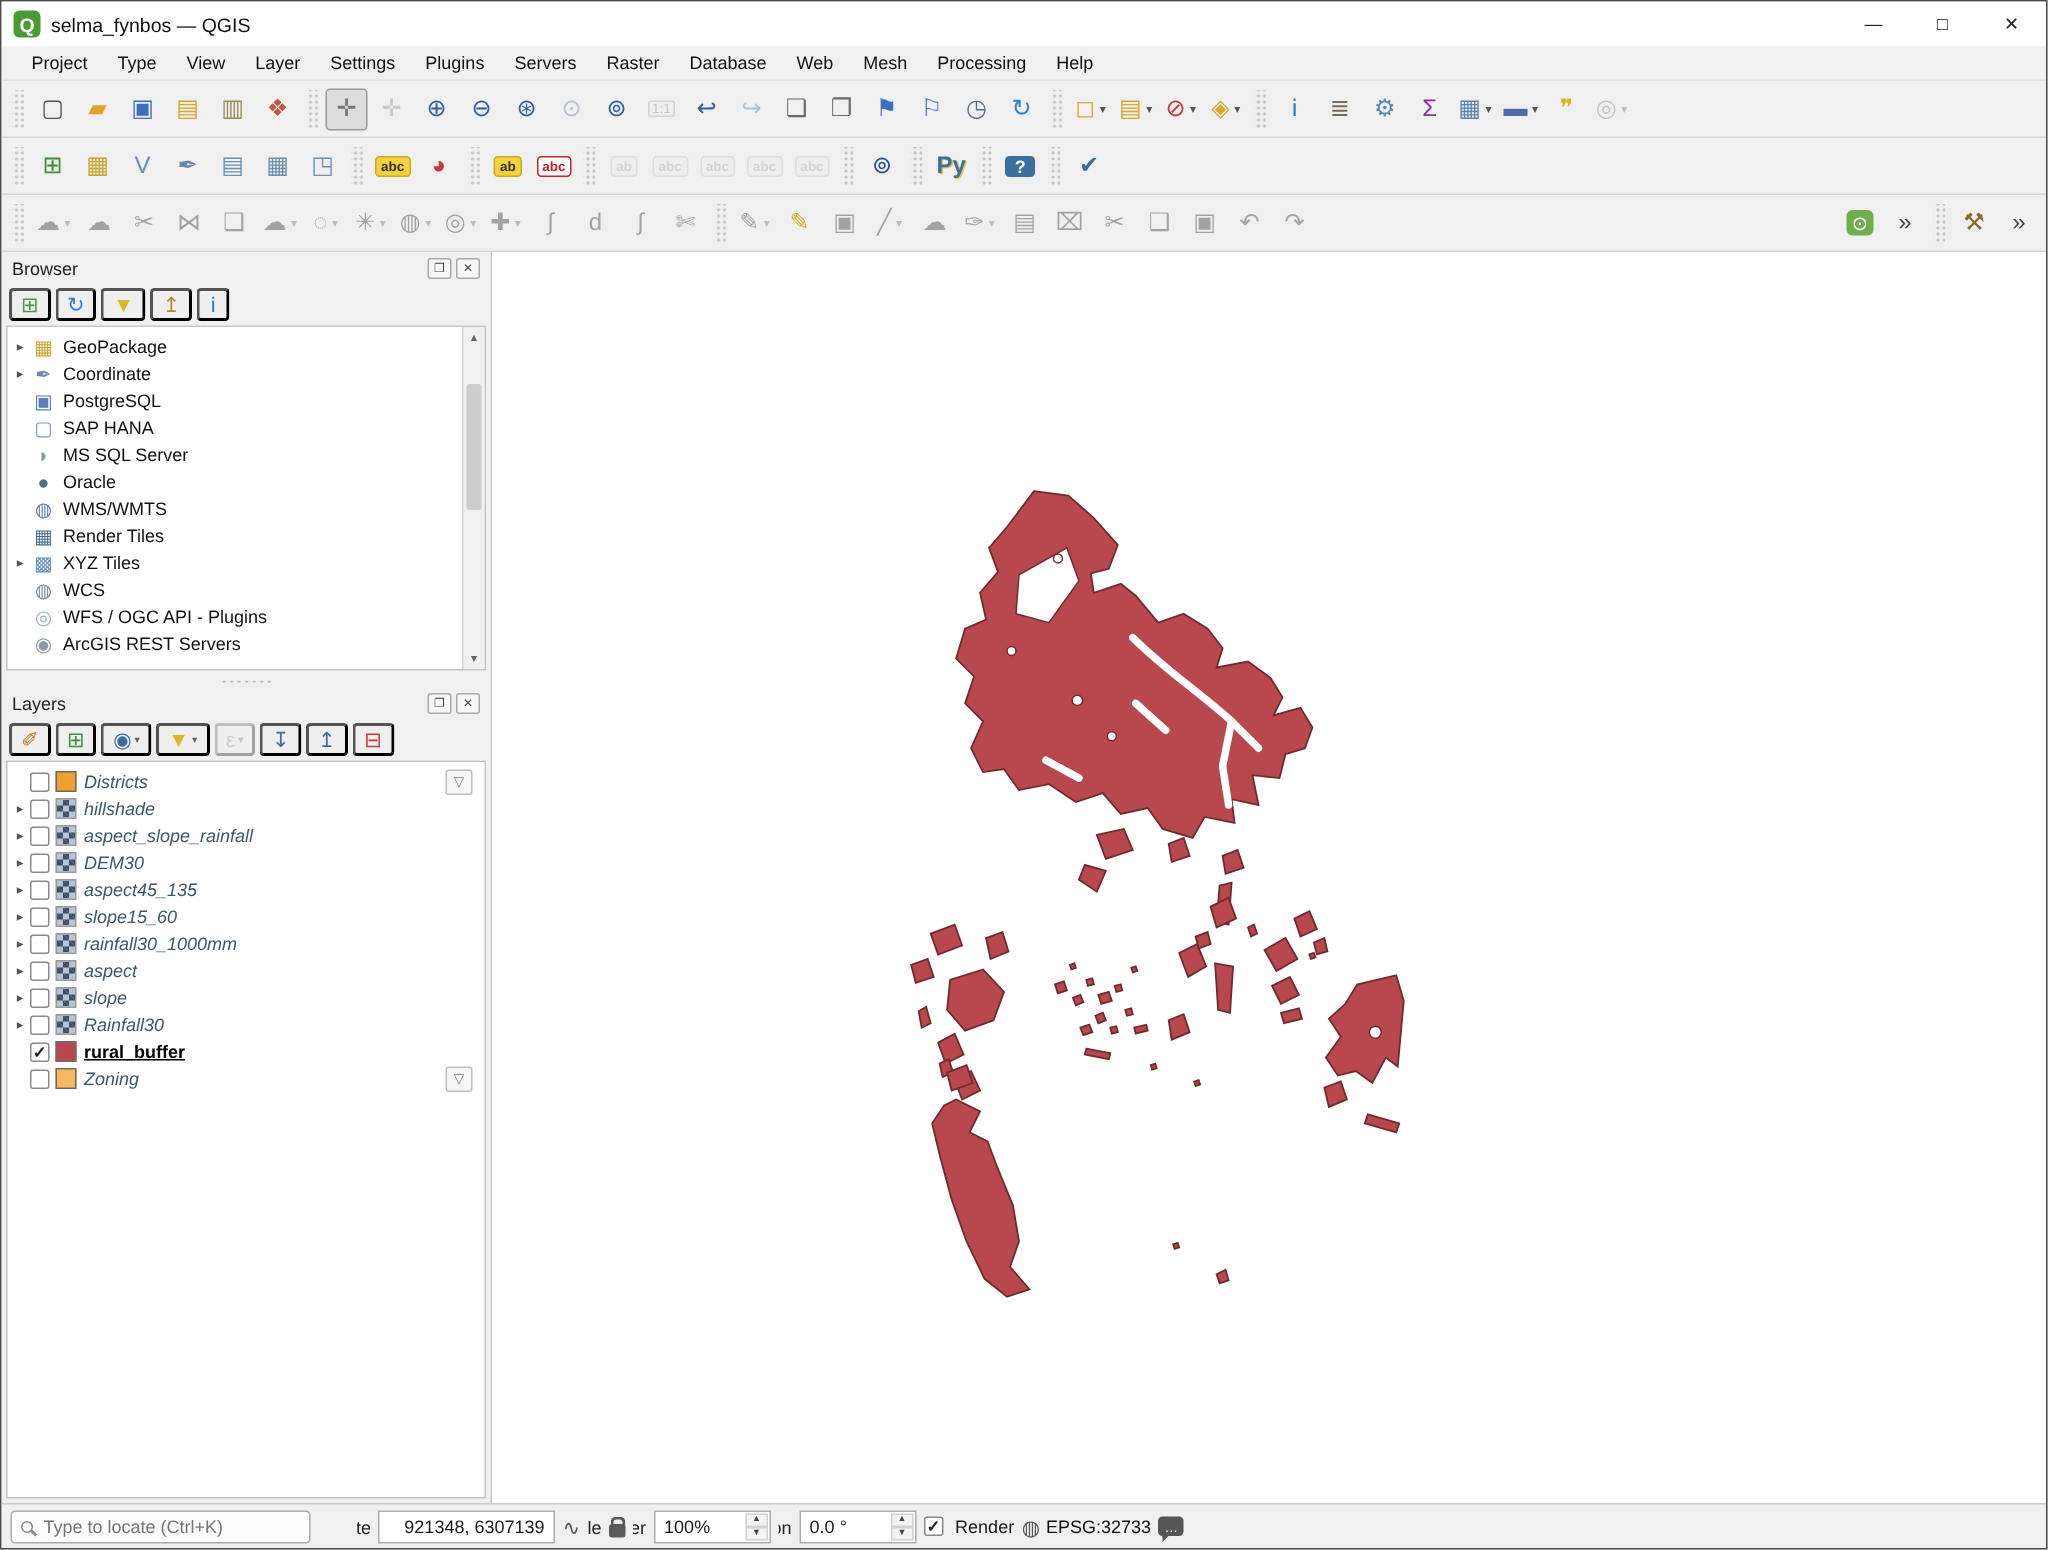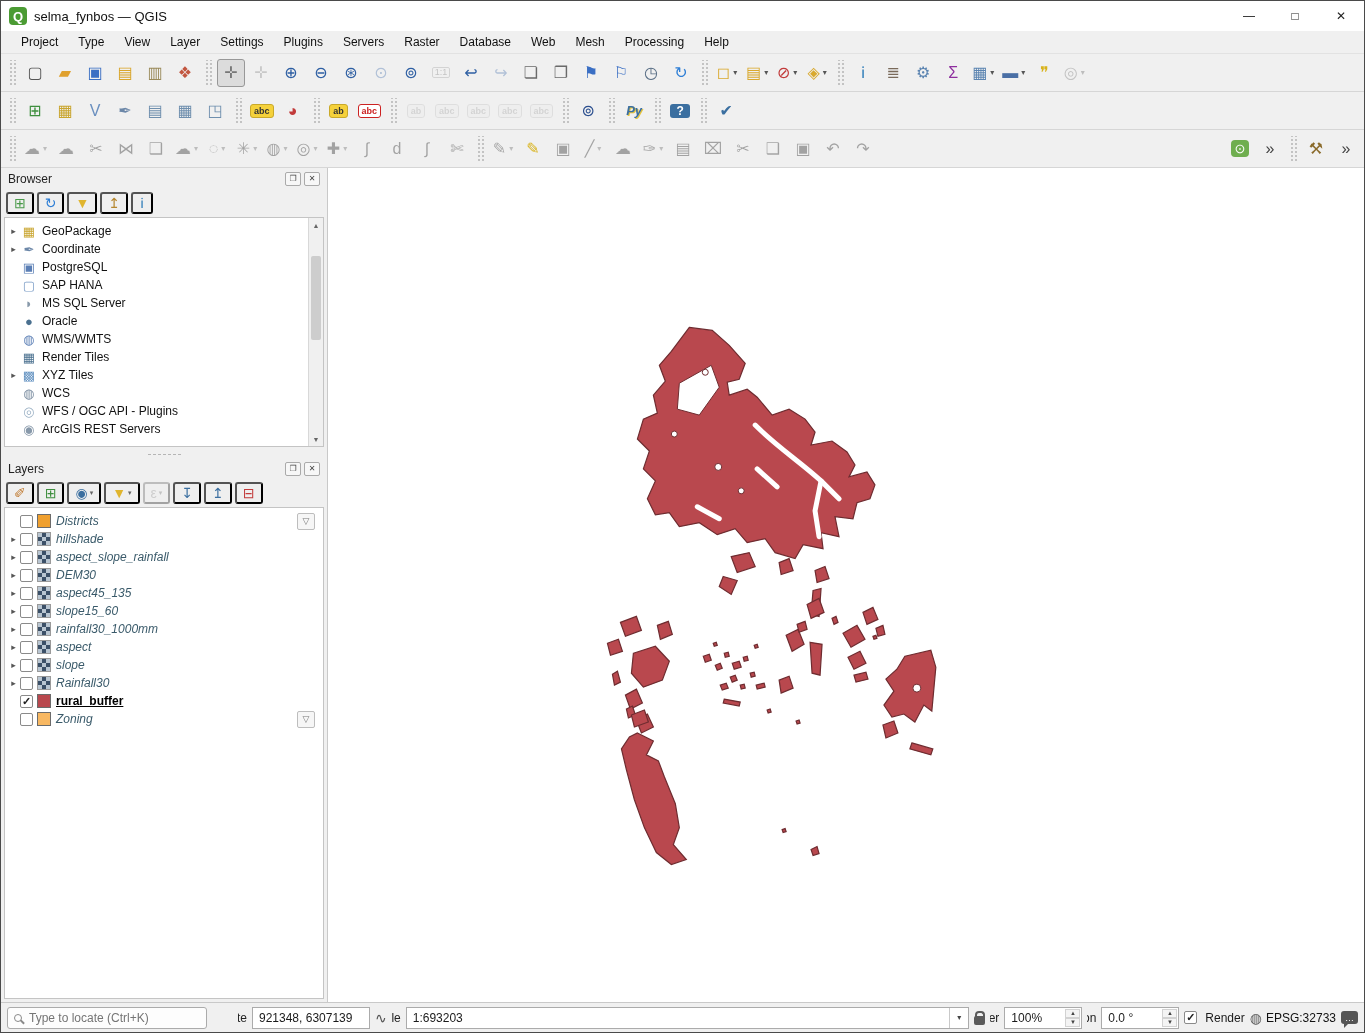--- a/index.html
+++ b/index.html
@@ -30,21 +30,21 @@
   .tb-btn.dd::after{content:"▾";font-size:8px;color:#555;margin-left:3px;}
   .tb-sep{width:8px;height:26px;margin:0 4px;background-image:radial-gradient(#c3c3c3 1px,transparent 1.1px);
           background-size:4px 4px;background-position:1px 2px;flex:0 0 auto;}
   .tb-gap{flex:1;}
   .badge-yellow .g,.badge-grey .g,.badge-red .g{font:bold 9px "Liberation Sans",sans-serif;border-radius:3px;padding:1px 3px;}
   .badge-yellow .g{background:#f5d13b;border:1px solid #c9a92a;color:#333 !important;}
   .badge-red .g{background:#fff;border:1px solid #cc2222;color:#cc2222 !important;}
   .badge-grey .g{background:#ececec;border:1px solid #bbb;color:#999 !important;}
   .badge-blue .g{background:#3b6fa0;color:#fff !important;border-radius:3px;padding:1px 6px;font-weight:bold;font-size:12px;}
   .badge-green .g{background:#6fae4f;color:#fff !important;border-radius:4px;padding:2px 4px;font-size:13px;}
-  .badge-py .g{color:#3b6fa0 !important;font-weight:bold;font-size:13px;text-shadow:1px 1px 0 #e8c53a;font-style:italic;}
+  .badge-py .g{color:#3b6fa0 !important;font-weight:bold;font-size:16px;text-shadow:1px 1px 0 #e8c53a;}
   .badge-plain .g{font-size:9px;border:1px solid #999;border-radius:2px;padding:0 2px;color:#666 !important;}
   
   .main{flex:1;display:flex;min-height:0;}
   .dock{width:327px;flex:0 0 auto;display:flex;flex-direction:column;background:#f0f0f0;
         border-right:1px solid #c9c9c9;}
   .panel{display:flex;flex-direction:column;min-height:0;}
   .panel.browser{height:282px;flex:0 0 auto;}
   .panel.layers{flex:1;}
   .panel-header{height:21px;display:flex;align-items:center;padding:0 7px;color:#222;flex:0 0 auto;}
   .panel-header .ph-title{flex:1;}
@@ -94,21 +94,21 @@
   .statusbar{height:30px;border-top:1px solid #c9c9c9;background:#f0f0f0;display:flex;align-items:center;
              padding:0 6px;gap:5px;flex:0 0 auto;}
   .locate{width:200px;height:22px;border:1px solid #ababab;border-radius:3px;background:#fdfdfd;
           display:flex;align-items:center;padding:0 6px;gap:5px;}
   .locate input{border:none;outline:none;background:transparent;width:100%;font:12px "Liberation Sans",sans-serif;color:#333;}
   .search-ico{width:8px;height:8px;border:1.5px solid #8a8a8a;border-radius:50%;position:relative;flex:0 0 auto;}
   .search-ico::after{content:"";position:absolute;width:5px;height:1.5px;background:#8a8a8a;
                      right:-4px;bottom:-2px;transform:rotate(45deg);}
   .clip{width:9px;overflow:hidden;direction:rtl;white-space:nowrap;color:#222;flex:0 0 auto;}
   .sb-box{height:22px;border:1px solid #ababab;background:#fff;display:flex;align-items:center;padding:0 6px;}
-  .coord-box{width:118px;justify-content:flex-start;}
+  .coord-box{width:118px;justify-content:flex-end;}
   .scale-box{flex:1;position:relative;padding-right:22px;}
   .combo-arrow{position:absolute;right:0;top:0;bottom:0;width:19px;border-left:1px solid #c9c9c9;
                display:flex;align-items:center;justify-content:center;font-size:8px;color:#444;}
   .spin-box{width:78px;position:relative;padding-right:18px;}
   .spin{position:absolute;right:1px;top:1px;bottom:1px;width:15px;display:flex;flex-direction:column;}
   .spin span{flex:1;display:flex;align-items:center;justify-content:center;font-size:6px;color:#444;
              border:1px solid #d2d2d2;background:#f4f4f4;}
   .sb-icon{font-size:14px;color:#555;}
   .lock{width:11px;height:9px;background:#5a5a5a;border-radius:2px;position:relative;margin-top:5px;flex:0 0 auto;}
   .lock::before{content:"";position:absolute;top:-5px;left:1px;width:6px;height:5px;border:2px solid #5a5a5a;
@@ -767,24 +767,20 @@
     <div class="locate">
       <span class="search-ico"></span>
       <input placeholder="Type to locate (Ctrl+K)" style="">
     </div>
     <span class="clip" style="margin-left:26px">Coordinate</span>
     <div class="sb-box coord-box">
         <span>921348, 6307139</span>
       </div>
     <span class="sb-icon">∿</span>
     <span class="clip">Scale</span>
-    <div class="sb-box scale-box">
-      <span>1:693203</span>
-      <span class="combo-arrow">▾</span>
-    </div>
     <span class="lock"></span>
     <span class="clip">Magnifier</span>
     <div class="sb-box spin-box">
       <span>100%</span>
       <span class="spin">
           <span>▲</span>
           <span>▼</span>
         </span>
     </div>
     <span class="clip">Rotation</span>

